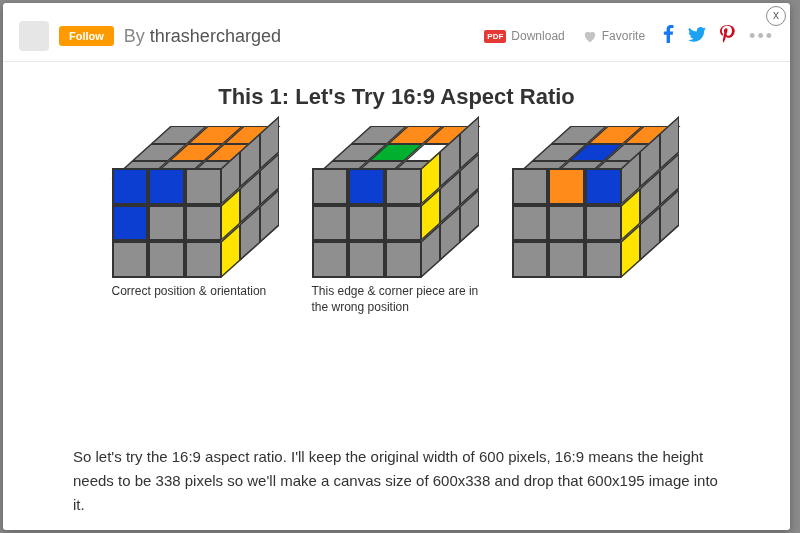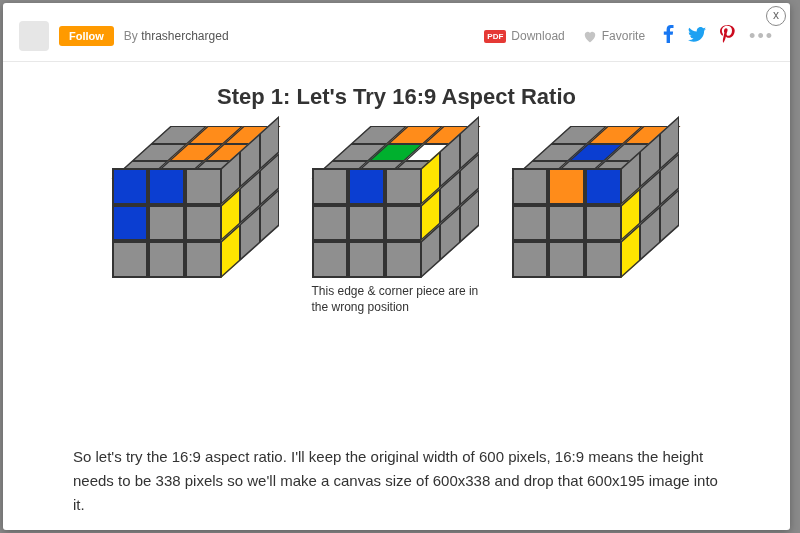--- a/index.html
+++ b/index.html
@@ -52,21 +52,21 @@
   background: #ff9a00;
   color: #fff;
   border: none;
   border-radius: 3px;
   padding: 4px 10px;
   font-size: 11px;
   font-weight: 600;
   cursor: pointer;
   margin-right: 10px;
 }
-.byline { font-size: 12px; color: #888; }
+.byline { font-size: 18px; color: #888; }
 .byline .author { color: #555; }
 .header-actions {
   margin-left: auto;
   display: flex;
   align-items: center;
   gap: 18px;
 }
 .action-link {
   font-size: 12px;
   color: #888;
@@ -162,21 +162,21 @@
             </svg></span>
         <span><svg width="15" height="18" viewBox="0 0 20 24">
               <path d="M10 0C4.5 0 0 3.7 0 8.4c0 2.2 1.2 4.9 3.1 5.8.3.1.4 0 .5-.2l.4-1.6c0-.2 0-.3-.1-.4-.8-1-1.4-2.7-1.4-4.3 0-3.4 2.6-6.7 7-6.7 3.8 0 6.5 2.6 6.5 6.3 0 4.2-2.1 7.1-4.9 7.1-1.5 0-2.6-1.2-2.3-2.8.4-1.8 1.3-3.8 1.3-5.1 0-1.2-.6-2.2-2-2.2-1.6 0-2.8 1.6-2.8 3.8 0 1.4.5 2.3.5 2.3L4 18.6c-.4 1.8 0 4.7.1 5 0 .1.2.2.3 0 .2-.2 2-3 2.5-4.7l1-3.7c.5 1 2 1.8 3.6 1.8 4.7 0 8.1-4.3 8.1-9.7C19.5 3.2 15.3 0 10 0z" fill="#cc0b1f"></path>
             </svg></span>
         <span class="more">•••</span>
       </div>
     </div>
   </div>
 
   <div class="content">
-    <h2 class="step-title">Step 1: Let's Try 16:9 Aspect Ratio</h2>
+    <h2 class="step-title">This 1: Let's Try 16:9 Aspect Ratio</h2>
 
     <div class="figures">
 
       <div class="figure">
         <div class="cube">
           <div class="iso">
             <div class="face top">
                 <div class="cell"></div>
                 <div class="cell c-o"></div>
                 <div class="cell c-o"></div>
@@ -204,20 +204,21 @@
                 <div class="cell"></div>
                 <div class="cell c-y"></div>
                 <div class="cell"></div>
                 <div class="cell"></div>
                 <div class="cell c-y"></div>
                 <div class="cell"></div>
                 <div class="cell"></div>
               </div>
           </div>
         </div>
+        <div class="caption">Correct position &amp; orientation</div>
       </div>
 
       <div class="figure">
         <div class="cube">
           <div class="iso">
             <div class="face top">
                 <div class="cell"></div>
                 <div class="cell c-o"></div>
                 <div class="cell c-o"></div>
                 <div class="cell"></div>

